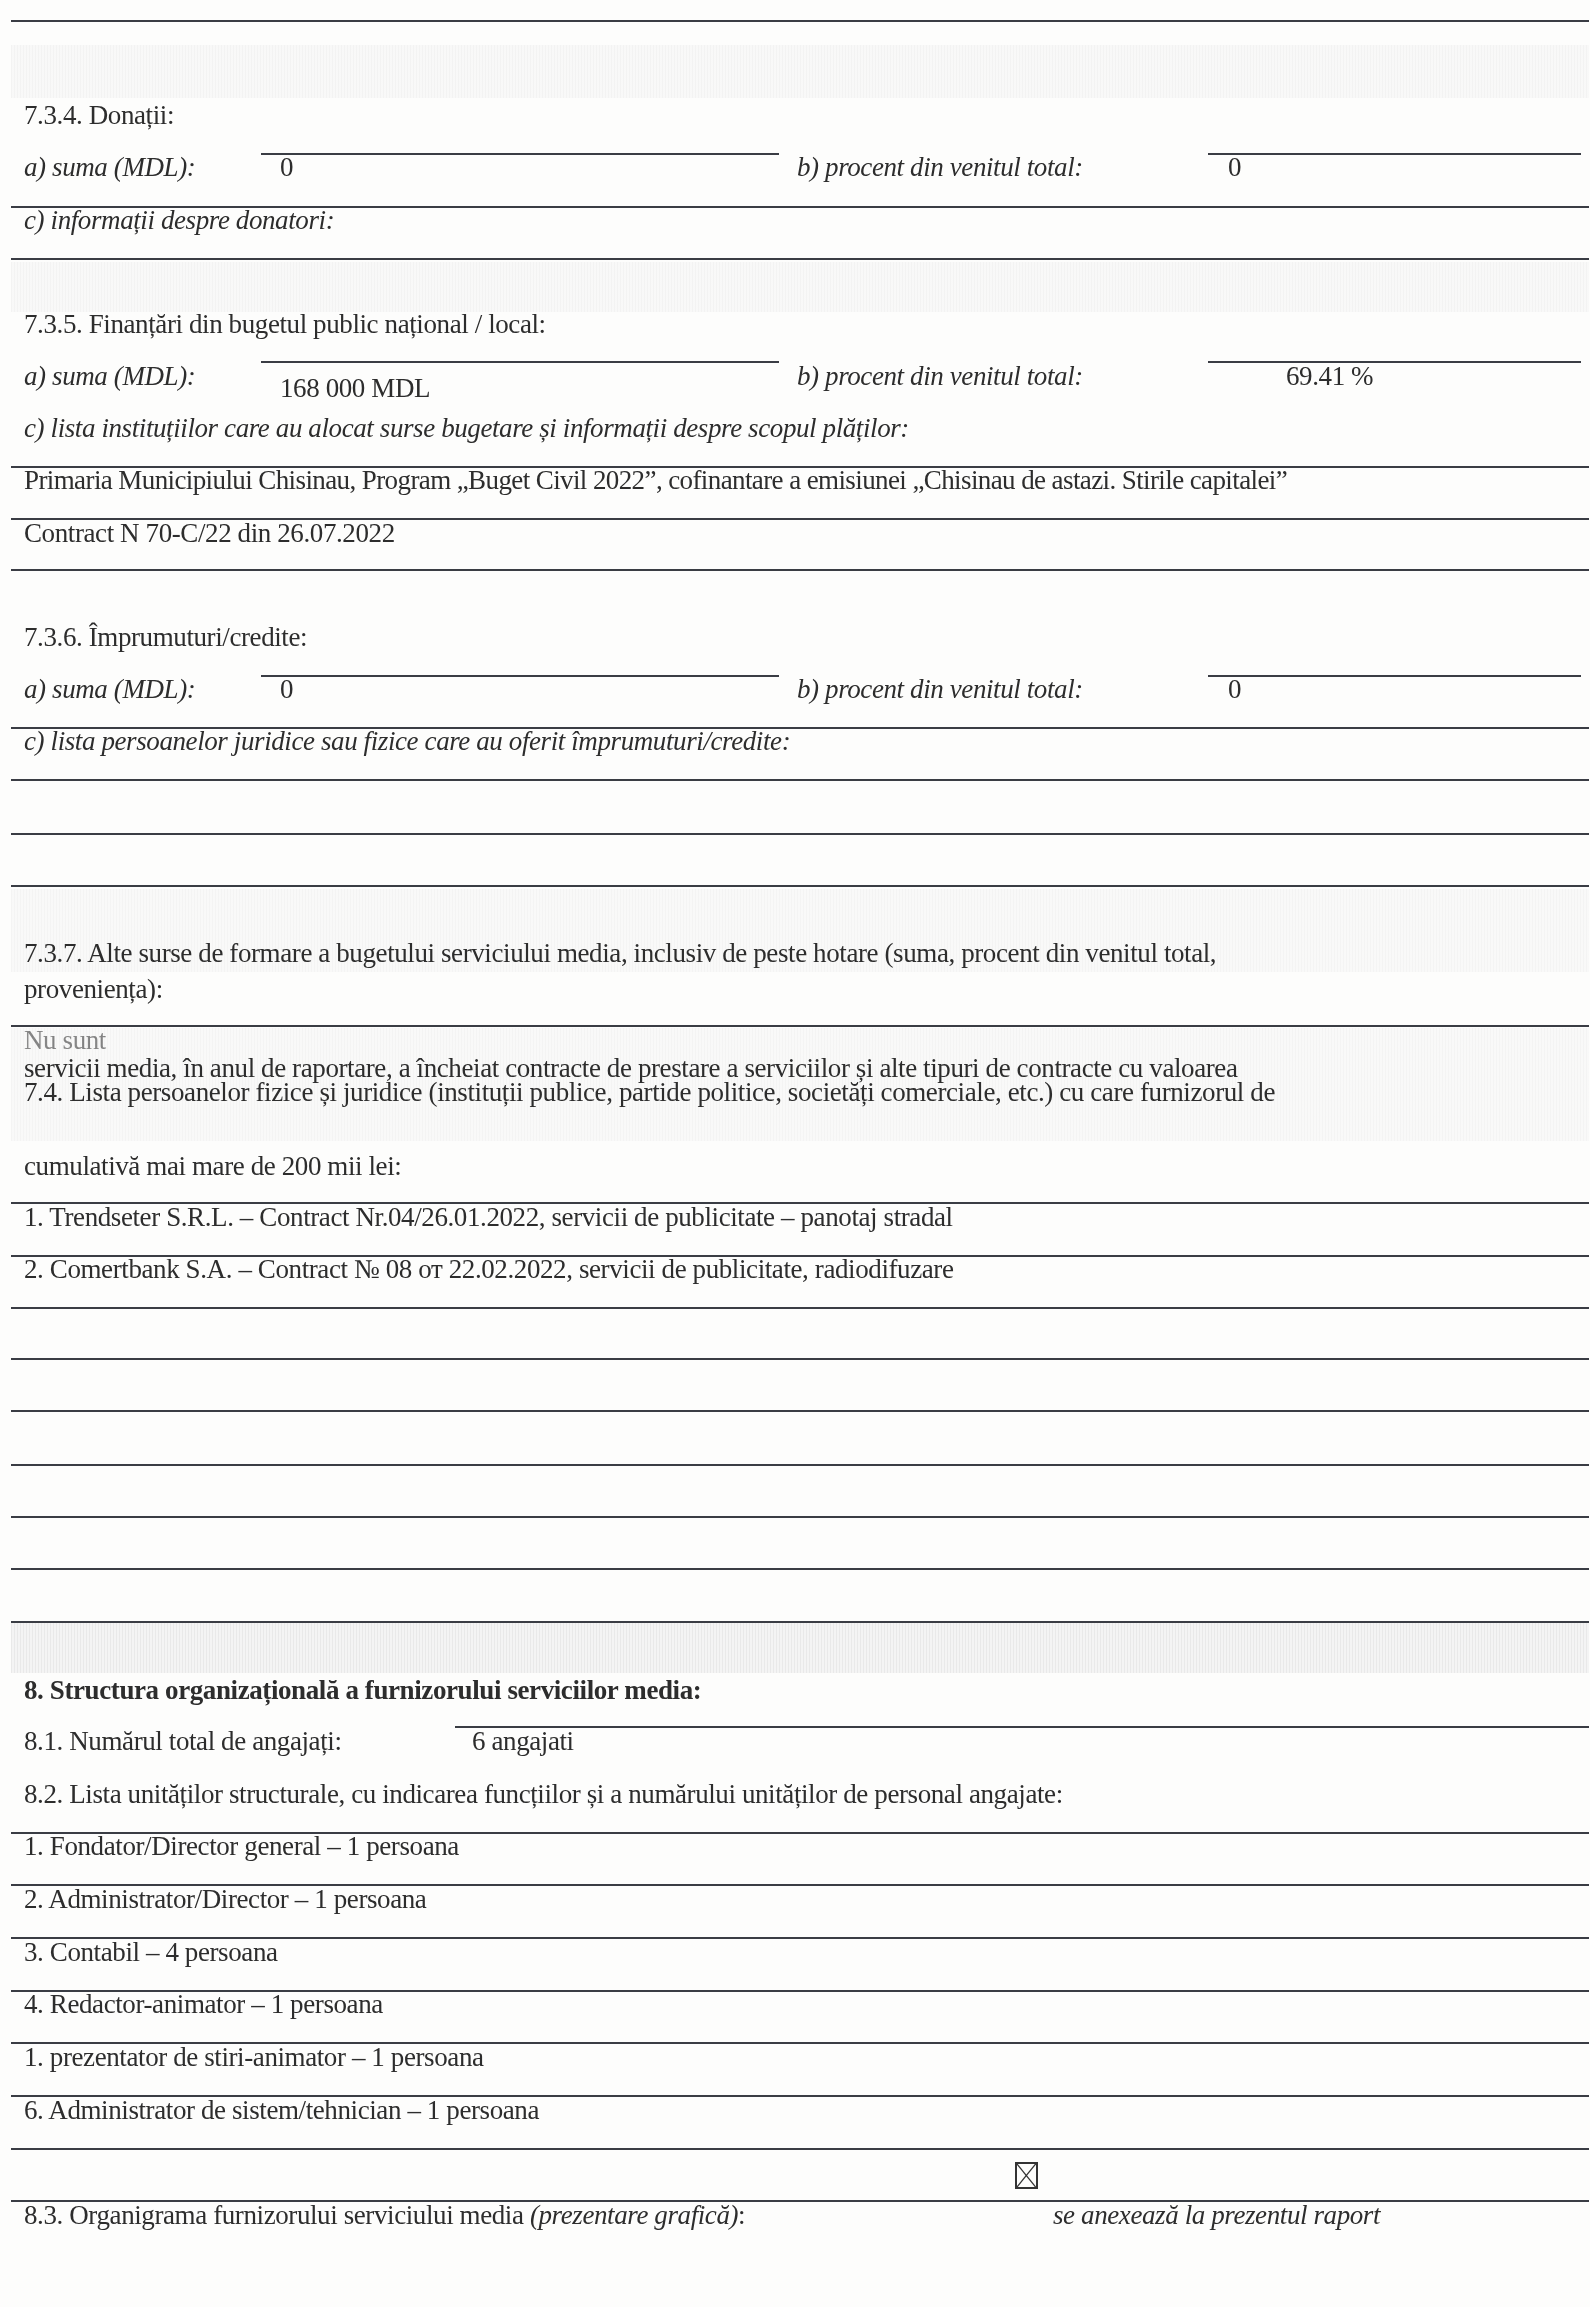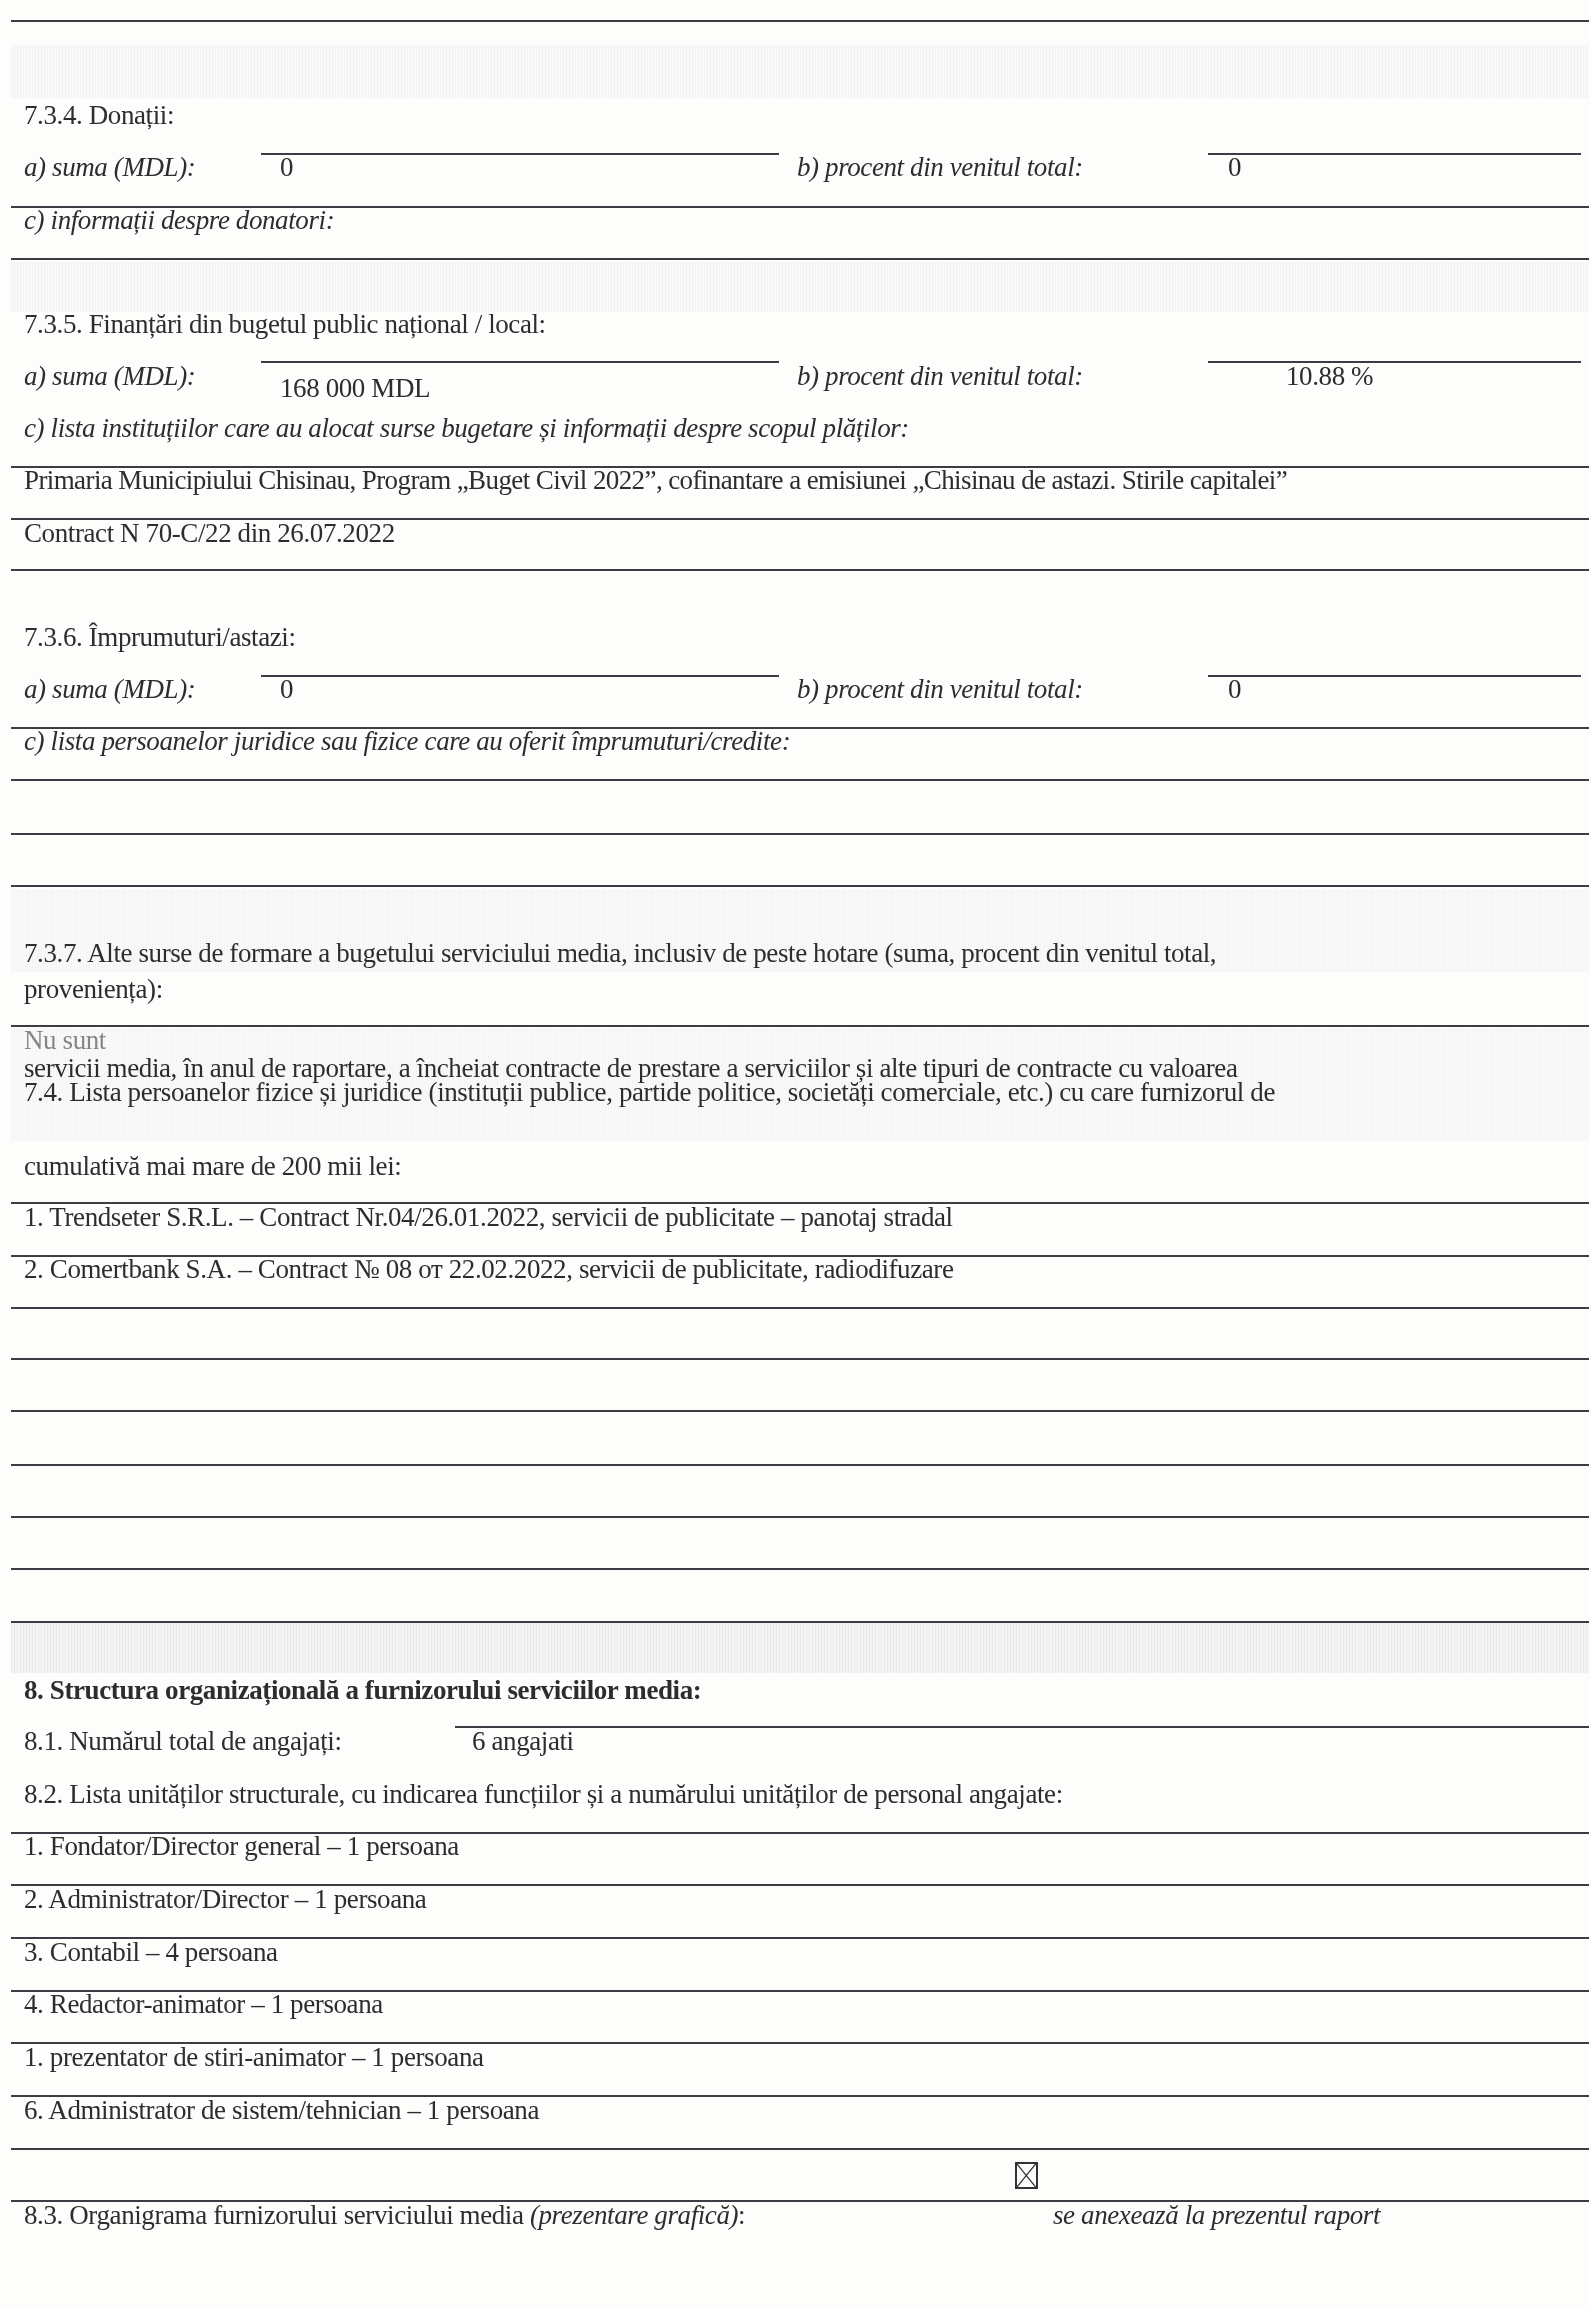--- a/index.html
+++ b/index.html
@@ -47,30 +47,30 @@
 <div class="t i" style="left:24px;top:164px">c) informații despre donatori:</div>
 <div class="line" style="top:206px"></div>
 <div class="line" style="top:258px"></div>
 
 <div class="shade" style="top:262px;height:50px;opacity:.5"></div>
 <div class="t" style="left:24px;top:268px">7.3.5. Finanțări din bugetul public național / local:</div>
 <div class="t i" style="left:24px;top:320px">a) suma (MDL):</div>
 <div class="t" style="left:280px;top:332px">168 000 MDL</div>
 <div class="uline" style="left:261px;width:518px;top:361px"></div>
 <div class="t i" style="left:797px;top:320px">b) procent din venitul total:</div>
-<div class="t" style="left:1286px;top:320px">10.88 %</div>
+<div class="t" style="left:1286px;top:320px">69.41 %</div>
 <div class="uline" style="left:1208px;width:373px;top:361px"></div>
 <div class="t i" style="left:24px;top:372px">c) lista instituțiilor care au alocat surse bugetare și informații despre scopul plăților:</div>
 <div class="t" style="left:24px;top:424px;letter-spacing:-0.6px">Primaria Municipiului Chisinau, Program „Buget Civil 2022”, cofinantare a emisiunei „Chisinau de astazi. Stirile capitalei”</div>
 <div class="line" style="top:466px"></div>
 <div class="t" style="left:24px;top:477px">Contract N 70-C/22 din 26.07.2022</div>
 <div class="line" style="top:518px"></div>
 <div class="line" style="top:569px"></div>
 
-<div class="t" style="left:24px;top:581px">7.3.6. Împrumuturi/astazi:</div>
+<div class="t" style="left:24px;top:581px">7.3.6. Împrumuturi/credite:</div>
 <div class="t i" style="left:24px;top:633px">a) suma (MDL):</div>
 <div class="t" style="left:280px;top:633px">0</div>
 <div class="uline" style="left:261px;width:518px;top:675px"></div>
 <div class="t i" style="left:797px;top:633px">b) procent din venitul total:</div>
 <div class="t" style="left:1228px;top:633px">0</div>
 <div class="uline" style="left:1208px;width:373px;top:675px"></div>
 <div class="t i" style="left:24px;top:685px">c) lista persoanelor juridice sau fizice care au oferit împrumuturi/credite:</div>
 <div class="line" style="top:727px"></div>
 <div class="line" style="top:779px"></div>
 <div class="line" style="top:833px"></div>

